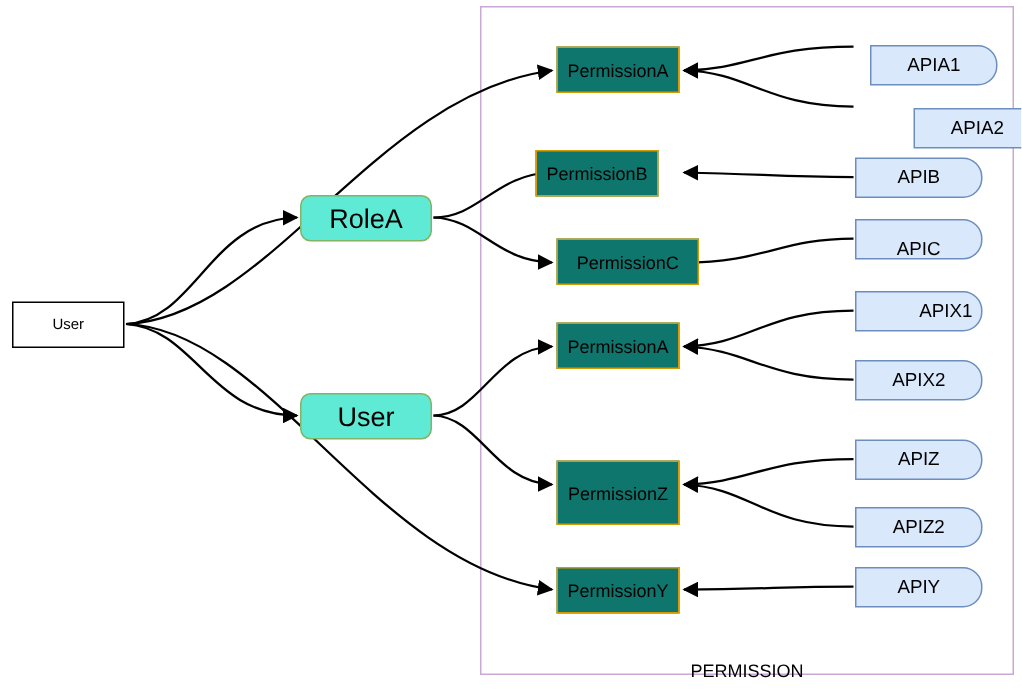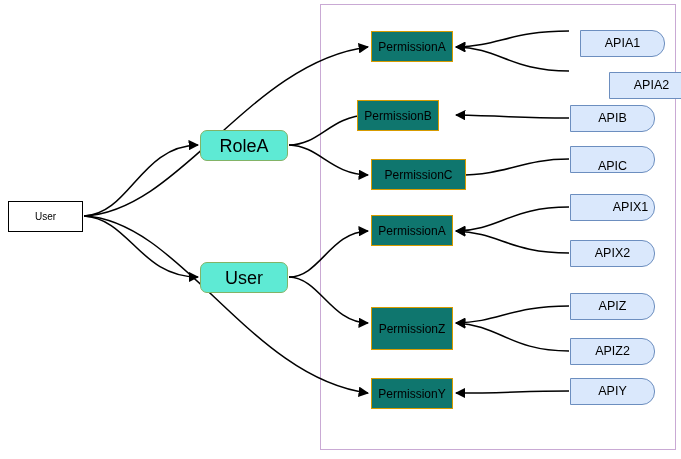--- a/index.html
+++ b/index.html
@@ -69,20 +69,21 @@
     white-space: nowrap;
     text-align: center;
   }
 </style>
 </head>
 <body>
 
 <div id="canvas">
 
   <div class="group-box" id="group-box" style="left: 320px; top: 4px; width: 356px; height: 446px; border-color: rgb(201, 169, 212);"></div>
+  <div class="group-label" id="group-label" style="left: 320px; top: 440px; width: 356px;">PERMISSION</div>
 
   <svg class="edges" id="edge-layer" viewBox="0 0 681 459">
     <defs>
       <marker id="arrow" viewBox="0 0 10 10" refX="9" refY="5" markerWidth="7" markerHeight="7" orient="auto-start-reverse">
         <path d="M 0 0 L 10 5 L 0 10 z" fill="#000000"></path>
       </marker>
     </defs>
     <g id="edge-group" fill="none" stroke="#000000" stroke-width="1.5">
         <path d="M 84 216 C 130 214 140 146 198 145" marker-end="url(#arrow)"></path>
         <path d="M 84 216 C 130 219 140 277 198 277" marker-end="url(#arrow)"></path>

